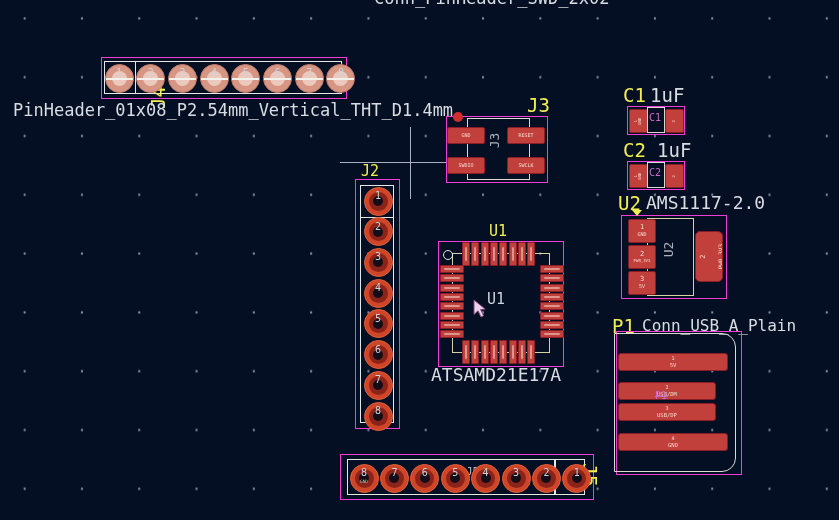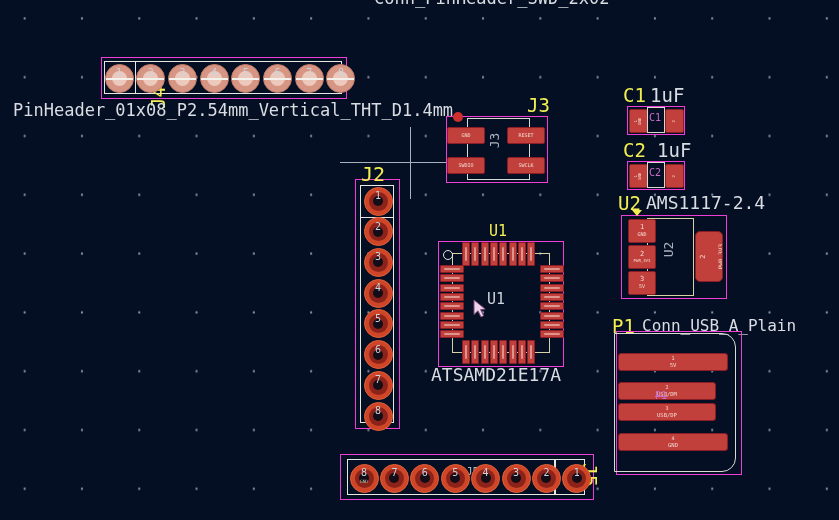--- a/index.html
+++ b/index.html
@@ -153,21 +153,21 @@
           <div class="padnum">8</div>
         </div>
       </div>
     <div class="val" style="left:13px;top:102px;font-size:17px;">PinHeader_01x08_P2.54mm_Vertical_THT_D1.4mm</div>
   </div>
 
   <div>
     <div class="courtyard" style="left:355px;top:179px;width:43px;height:248px;"></div>
     <div class="silk" style="left:360px;top:185px;width:32px;height:236px;"></div>
     <div class="silk" style="left:360px;top:185px;width:32px;height:31px;"></div>
-    <div class="ref" style="left:361px;top:164px;font-size:20px;">J2</div>
+    <div class="ref" style="left:361px;top:164px;font-size:15px;">J2</div>
     <div id="j2-pads">
         <div class="tht tht-a" style="left: 363.5px; top: 186.5px; width: 27px; height: 27px;">
           <div class="ring"></div>
           <div class="hole"></div>
           <div class="padnum">1</div>
         </div>
         <div class="tht tht-a" style="left: 363.5px; top: 217.22px; width: 27px; height: 27px;">
           <div class="ring"></div>
           <div class="hole"></div>
           <div class="padnum">2</div>
@@ -240,21 +240,21 @@
     </div>
     <div class="smd" style="left:665px;top:164px;width:17px;height:22px;font-size:4px;">
       <div class="rot-ccw">2</div>
     </div>
     <div class="fab-white" style="left:647px;top:162px;width:16px;height:24px;"></div>
     <div class="pinktxt" style="left:649px;top:168px;font-size:10px;">C2</div>
   </div>
 
   <div>
     <div class="ref" style="left:618px;top:194px;font-size:19px;">U2</div>
-    <div class="val" style="left:646px;top:194px;font-size:18px;">AMS1117-2.4</div>
+    <div class="val" style="left:646px;top:194px;font-size:18px;">AMS1117-2.0</div>
     <div class="courtyard" style="left:621px;top:215px;width:104px;height:82px;"></div>
     <div class="fab" style="left:647px;top:218px;width:45px;height:76px;"></div>
     <div class="abs" style="left:632px;top:210px;width:0;height:0;border-left:5px solid transparent;border-right:5px solid transparent;border-top:6px solid #f2ee51;"></div>
     <div class="smd" style="left:628px;top:219px;width:26px;height:22px;">
       <span style="font-size:7px;">1</span>
       <span style="font-size:5px;">GND</span>
     </div>
     <div class="smd" style="left:628px;top:245px;width:26px;height:22px;">
       <span style="font-size:7px;">2</span>
       <span style="font-size:4px;">PWR_3V3</span>

